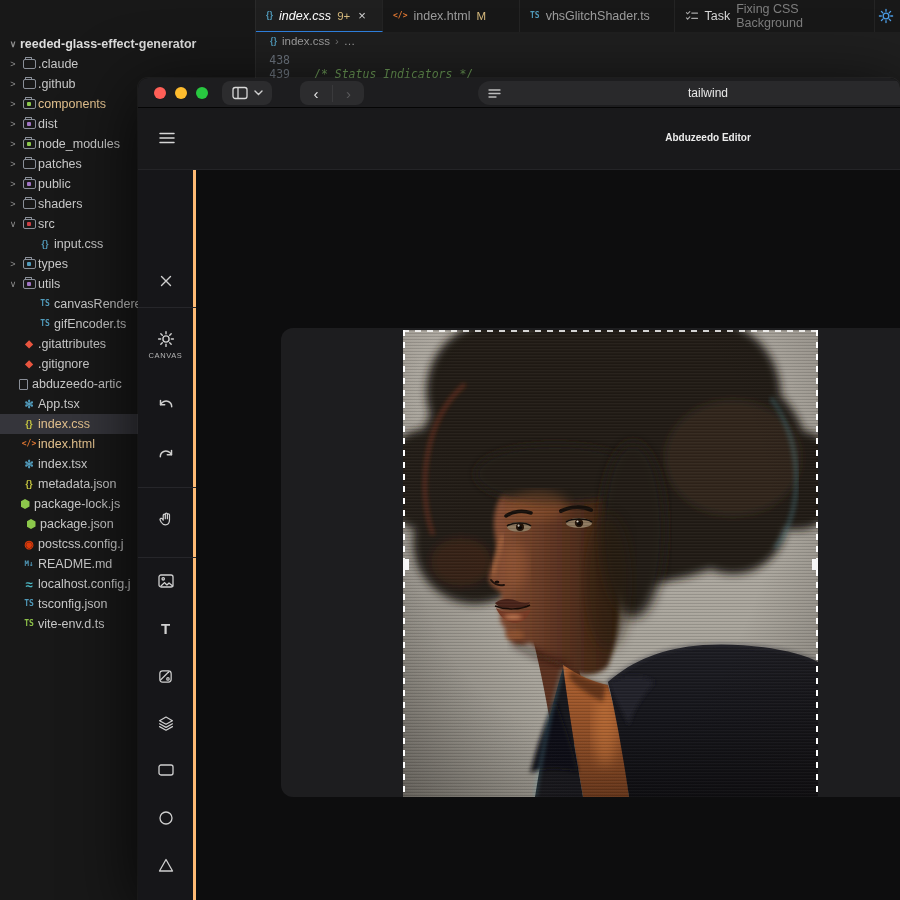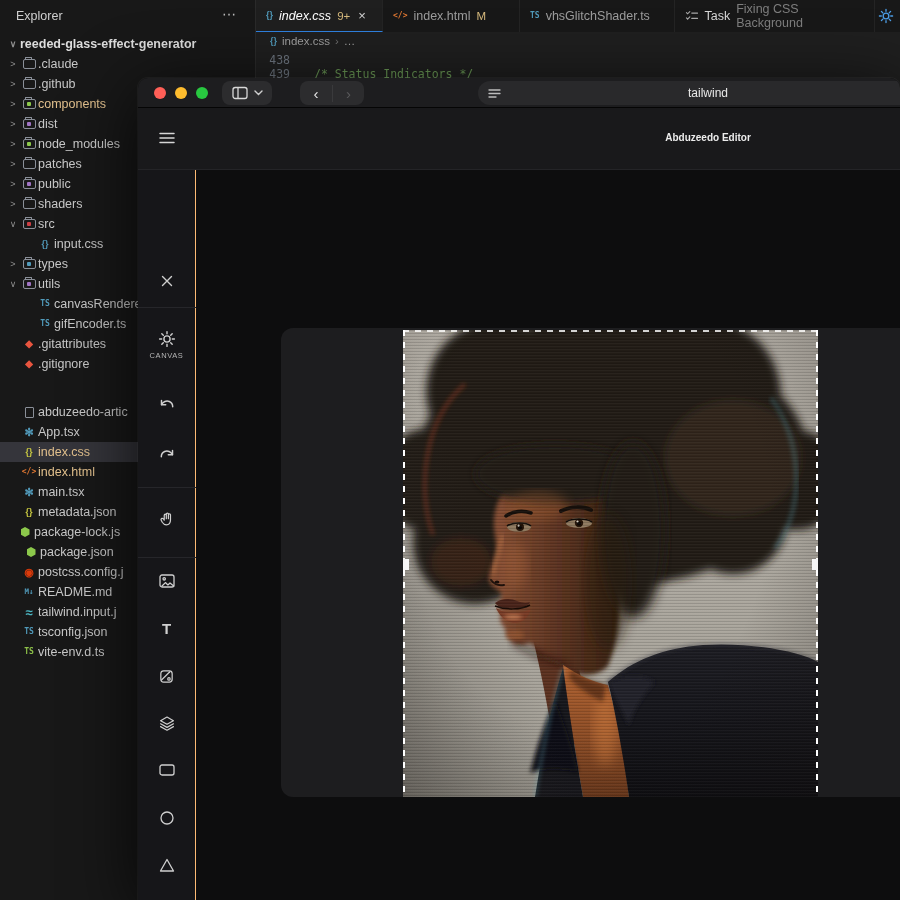--- a/index.html
+++ b/index.html
@@ -48,42 +48,42 @@
   .badge-y { color:#d7ba7d; font-size:11.5px; }
   .tclose { color:#d4d4d4; font-size:13px; margin-left:2px; }
   .tsub { color:#7e7e7e; }
   .tabgear { position:absolute; right:6px; top:8px; }
   .vs-breadcrumb { position:absolute; left:256px; top:32px; right:0; height:18px; background:#1f1f1f;
     display:flex; align-items:center; gap:5px; padding-left:14px; font-size:11.5px; color:#9f9f9f; }
   .vs-code { position:absolute; left:256px; top:50px; right:0; bottom:0; background:#1f1f1f;
     font-family:"DejaVu Sans Mono", monospace; font-size:11.5px; }
   .cline { position:absolute; left:0; height:14px; display:flex; }
   .lnum { width:34px; text-align:right; color:#6e7681; }
-  .ctext { margin-left:24px; color:#6a9955; }
+  .ctext { margin-left:24px; color:#6a9955; font-style:italic; }
 
   
   .bwin { position:absolute; left:138px; top:78px; width:762px; height:822px;
     background:#0e0e0f; border-radius:10px 10px 0 0; overflow:hidden;
     box-shadow:0 14px 70px rgba(0,0,0,.8), 0 0 0 1px rgba(255,255,255,.05);
   }
   .chrome { position:absolute; left:0; top:0; right:0; height:30px; background:#1d1d1f; border-bottom:1px solid #050505;}
   .dot { position:absolute; top:9px; width:12px; height:12px; border-radius:50%; }
   .pill { position:absolute; top:3px; height:24px; background:#2c2c2e; border-radius:8px; display:flex; align-items:center; }
   .sb-pill { left:84px; width:50px; justify-content:center; gap:6px; }
   .nav-pill { left:162px; width:64px; }
   .navglyph { width:32px; text-align:center; font-size:15px; }
   .url-pill { left:340px; right:-40px; border-radius:12px; background:#29292b; }
   .url-label { position:absolute; left:230px; transform:translateX(-50%); top:5px; font-size:12px; color:#e8e8e8; }
   .reader-ic { position:absolute; left:10px; top:7px; }
 
   .app-header { position:absolute; left:0; top:30px; right:0; height:62px; background:#19191b; border-bottom:1px solid #242427; }
   .app-title { position:absolute; left:570px; transform:translateX(-50%); top:24px; font-size:10px; font-weight:bold; color:#ececec; }
   .hamburger { position:absolute; left:21px; top:24px; }
 
-  .tool-strip { position:absolute; left:0; top:92px; width:58px; bottom:0; background:#161619; border-right:1px solid #fdba74; }
+  .tool-strip { position:absolute; left:0; top:92px; width:58px; bottom:0; background:#161619; border-right:3px solid #fdba74; }
   .tbtn { position:absolute; left:50%; transform:translate(-50%,-50%); width:34px; height:34px;
     display:flex; align-items:center; justify-content:center; color:#d0d0d0; }
   .tdiv { position:absolute; left:0; width:58px; height:1px; background:#26262a; }
   .canvas-word { position:absolute; left:50%; transform:translateX(-50%); font-size:7.5px; letter-spacing:.6px; color:#b5b5b5; }
   .ticon-T { font-size:15px; font-weight:bold; color:#d0d0d0; }
 
   .canvas-area { position:absolute; left:58px; top:92px; right:0; bottom:0; background:#0d0d0e; }
   .canvas-panel { position:absolute; left:85px; top:158px; right:-30px; height:469px; background:#1d1d1f; border-radius:12px; }
   
   .photo { position:absolute; left:207px; top:160px; width:415px; height:467px; overflow:hidden; background:#aeaaa1; }
@@ -99,24 +99,20 @@
     background:repeating-linear-gradient(90deg, #ffffff 0 6px, rgba(255,255,255,0) 6px 12px); }
   .handle { position:absolute; width:11px; height:11px; background:#f5f5f5; top:50%; margin-top:-5px; }
   svg.ic { display:block; }
 </style>
 </head>
 <body>
 
 <div id="screen">
 
   <div class="vs-sidebar">
-    <div class="exp-header">
-      <span class="exp-title">Explorer</span>
-      <span class="exp-more">⋯</span>
-    </div>
     <div class="tree">
       <div class="trow rootrow" style="padding-left:6px">
         <span class="chev">∨</span>
         <span class="lbl">reeded-glass-effect-generator</span>
       </div>
       <div>
           <div class="trow" style="padding-left: 6px;">
             <span class="chev">&gt;</span>
             <span class="iconbox">
               <span class="fi folder"></span>
@@ -221,21 +217,21 @@
             </span>
             <span class="lbl">.gitattributes</span>
           </div>
           <div class="trow" style="padding-left: 6px;">
             <span class="chev"></span>
             <span class="iconbox">
               <span class="fg" style="color: rgb(232, 85, 63); font-size: 10px;">◆</span>
             </span>
             <span class="lbl">.gitignore</span>
           </div>
-          <div class="trow" style="padding-left: 6px; margin-top: 28px;">
+          <div class="trow" style="">
             <span class="chev"></span>
             <span class="iconbox">
               <span class="fi doc"></span>
             </span>
             <span class="lbl">abduzeedo-artic</span>
           </div>
           <div class="trow" style="padding-left: 6px;">
             <span class="chev"></span>
             <span class="iconbox">
               <span class="fg" style="color: rgb(81, 154, 186); font-size: 11px;">✻</span>
@@ -254,21 +250,21 @@
             <span class="iconbox">
               <span class="fg mono" style="color: rgb(227, 121, 51); font-size: 8px;">&lt;/&gt;</span>
             </span>
             <span class="lbl mod">index.html</span>
           </div>
           <div class="trow" style="padding-left: 6px;">
             <span class="chev"></span>
             <span class="iconbox">
               <span class="fg" style="color: rgb(81, 154, 186); font-size: 11px;">✻</span>
             </span>
-            <span class="lbl">main.tsx</span>
+            <span class="lbl">index.tsx</span>
           </div>
           <div class="trow" style="padding-left: 6px;">
             <span class="chev"></span>
             <span class="iconbox">
               <span class="fg" style="color: rgb(203, 203, 65); font-size: 9px;">{}</span>
             </span>
             <span class="lbl">metadata.json</span>
           </div>
           <div class="trow" style="padding-left: 2px;">
             <span class="chev"></span>
@@ -296,21 +292,21 @@
             <span class="iconbox">
               <span class="fg mono" style="color: rgb(81, 154, 186); font-size: 7.5px;">M↓</span>
             </span>
             <span class="lbl">README.md</span>
           </div>
           <div class="trow" style="padding-left: 6px;">
             <span class="chev"></span>
             <span class="iconbox">
               <span class="fg" style="color: rgb(76, 184, 196); font-size: 13px;">≈</span>
             </span>
-            <span class="lbl">tailwind.input.j</span>
+            <span class="lbl">localhost.config.j</span>
           </div>
           <div class="trow" style="padding-left: 6px;">
             <span class="chev"></span>
             <span class="iconbox">
               <span class="fg mono" style="color: rgb(81, 154, 186); font-size: 8px;">TS</span>
             </span>
             <span class="lbl">tsconfig.json</span>
           </div>
           <div class="trow" style="padding-left: 6px;">
             <span class="chev"></span>

